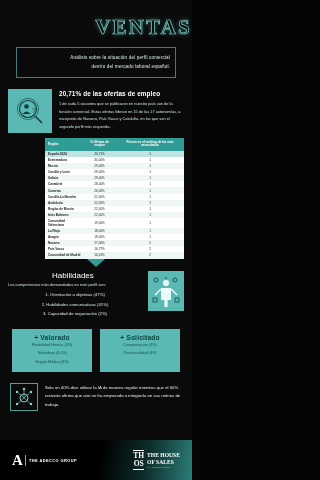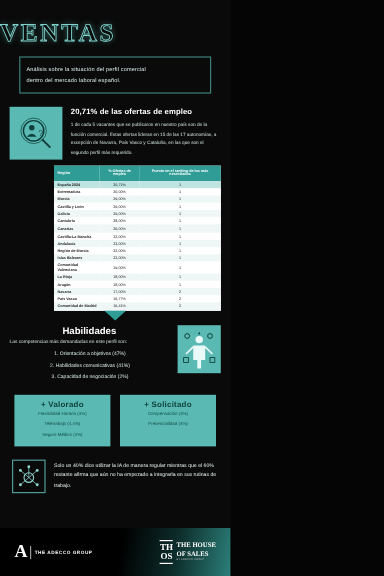--- a/index.html
+++ b/index.html
@@ -7,21 +7,21 @@
   body {
     background:#050505;
     font-family:"Liberation Sans", sans-serif;
     color:#ffffff;
     overflow:hidden;
     position:relative;
   }
   .page { position:relative; width:192px; height:480px; background:#0a0a0a; }
 
   
-  .hero { position:relative; padding-top:16px; text-align:left; }
+  .hero { position:relative; padding-top:16px; text-align:right; }
   .hero-title {
     font-family:"Liberation Serif", serif;
     font-size:21px;
     letter-spacing:2.2px;
     font-weight:700;
     color:#0c0c0c;
     -webkit-text-stroke:0.7px #7fd4cd;
     text-shadow:0 0 5px rgba(90,200,190,.55);
     line-height:1.05;
   }
@@ -69,21 +69,21 @@
   .arrow-down {
     width:0;height:0;margin:0 auto;
     border-left:9px solid transparent;
     border-right:9px solid transparent;
     border-top:8px solid #2f9d96;
   }
 
   
   .skills { display:flex; margin:4px 8px 0 8px; gap:6px; align-items:flex-start; }
   .skills-body { flex:1; }
-  .skills-title { font-size:8px; font-weight:700; color:#ffffff;padding-left:44px; }
+  .skills-title { font-size:8px; font-weight:400; color:#ffffff;padding-left:44px; }
   .skills-lead { margin-top:2.5px; font-size:4px; color:#cfe2e0; }
   .skills-list { margin-top:3px; text-align:center; }
   .skills-list li { list-style:none; font-size:4.2px; color:#d7eae8; line-height:2.3; }
   .skills-icon {
     flex:0 0 36px; height:40px; background:#5ab9b2;
     display:flex; align-items:center; justify-content:center;
   }
 
   
   .boxes { display:flex; gap:8px; margin:10px 12px 0 12px; }

